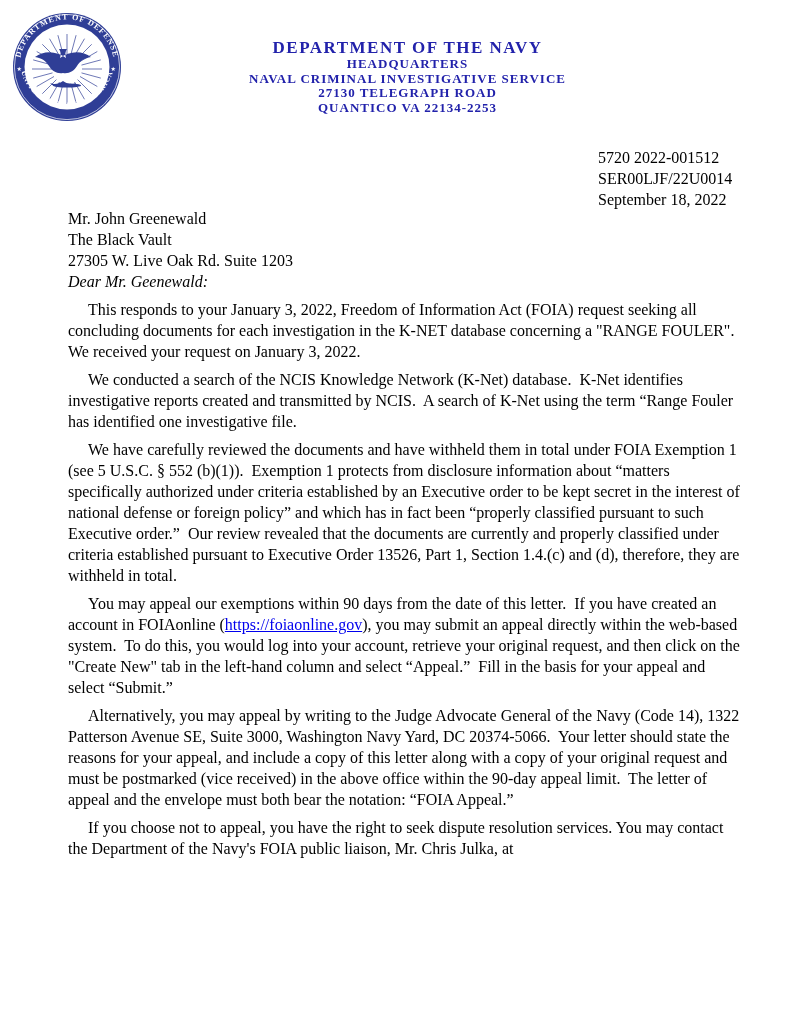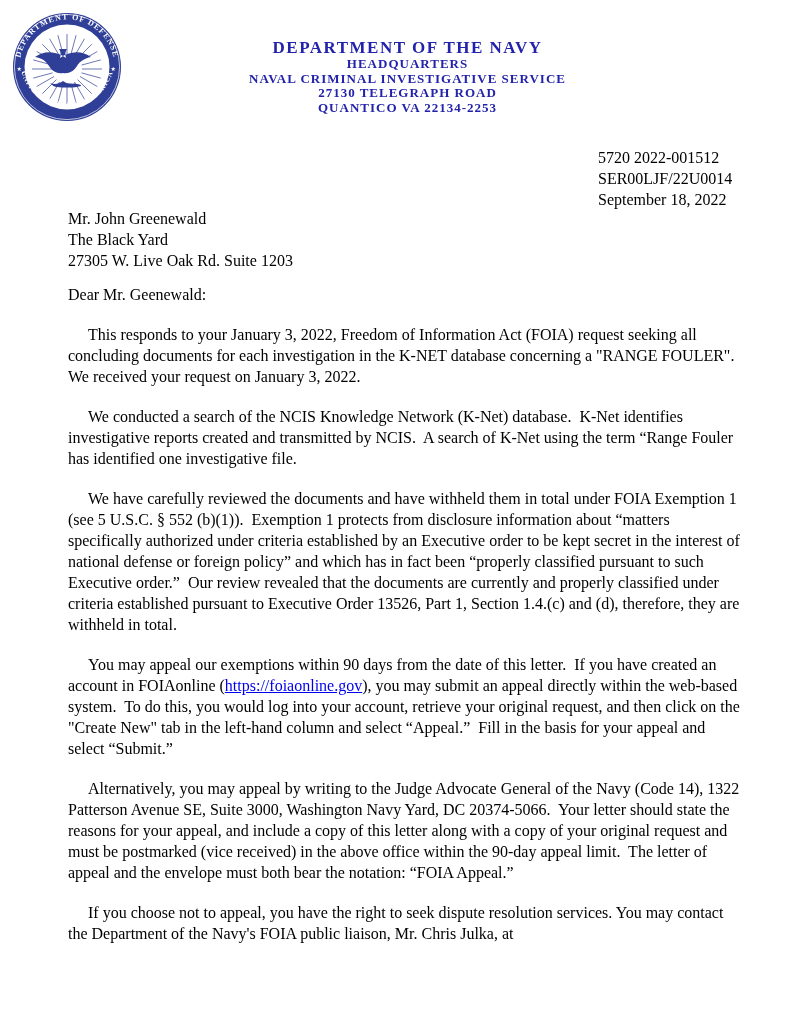--- a/index.html
+++ b/index.html
@@ -33,23 +33,23 @@
   .refblock{
     position:absolute;left:598px;top:147px;
     font-size:16px;line-height:21px;
   }
   
   .letter-body{
     position:absolute;left:68px;top:208px;width:676px;
     font-size:16px;line-height:21px;
   }
   .recipient div{line-height:21px;}
-  .salutation{margin-top:13px;}
+  .salutation{font-style:italic;}
   .para{
-    margin-top:19px;
+    margin-top:7px;
     text-indent:20px;
     white-space:pre-wrap;
   }
   .para span{white-space:pre-wrap;}
   a.doc-link{color:var(--link);text-decoration:underline;cursor:pointer;}
 </style>
 </head>
 <body>
 
 <div class="page">
@@ -132,21 +132,21 @@
   <div class="refblock">
     <div>5720 2022-001512</div>
     <div>SER00LJF/22U0014</div>
     <div>September 18, 2022</div>
   </div>
 
   <div class="letter-body">
 
     <div class="recipient">
       <div>Mr. John Greenewald</div>
-      <div>The Black Yard</div>
+      <div>The Black Vault</div>
       <div>27305 W. Live Oak Rd. Suite 1203</div>
     </div>
 
     <p class="salutation">Dear Mr. Geenewald:</p>
 
     <p class="para">This responds to your January 3, 2022, Freedom of Information Act (FOIA) request seeking all concluding documents for each investigation in the K-NET database concerning a "RANGE FOULER".  We received your request on January 3, 2022.</p>
 
     <p class="para">We conducted a search of the NCIS Knowledge Network (K-Net) database.  K-Net identifies investigative reports created and transmitted by NCIS.  A search of K-Net using the term “Range Fouler has identified one investigative file.</p>
 
     <p class="para">We have carefully reviewed the documents and have withheld them in total under FOIA Exemption 1 (see 5 U.S.C. § 552 (b)(1)).  Exemption 1 protects from disclosure information about “matters specifically authorized under criteria established by an Executive order to be kept secret in the interest of national defense or foreign policy” and which has in fact been “properly classified pursuant to such Executive order.”  Our review revealed that the documents are currently and properly classified under criteria established pursuant to Executive Order 13526, Part 1, Section 1.4.(c) and (d), therefore, they are withheld in total.</p>

